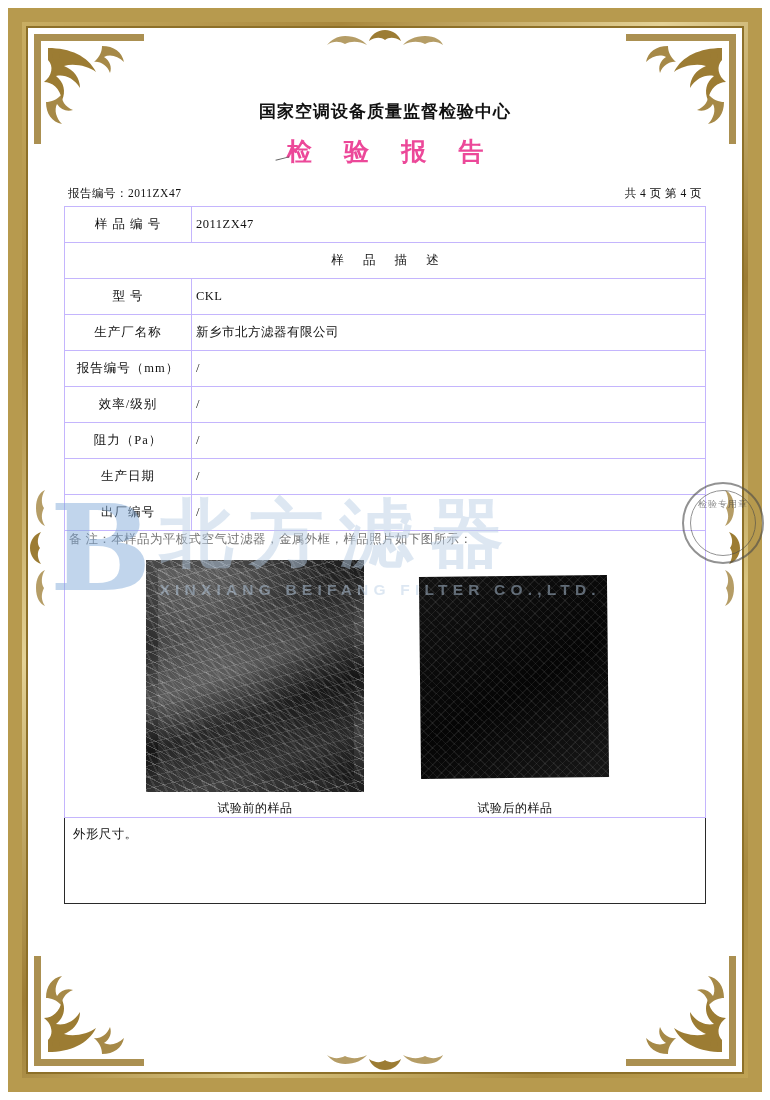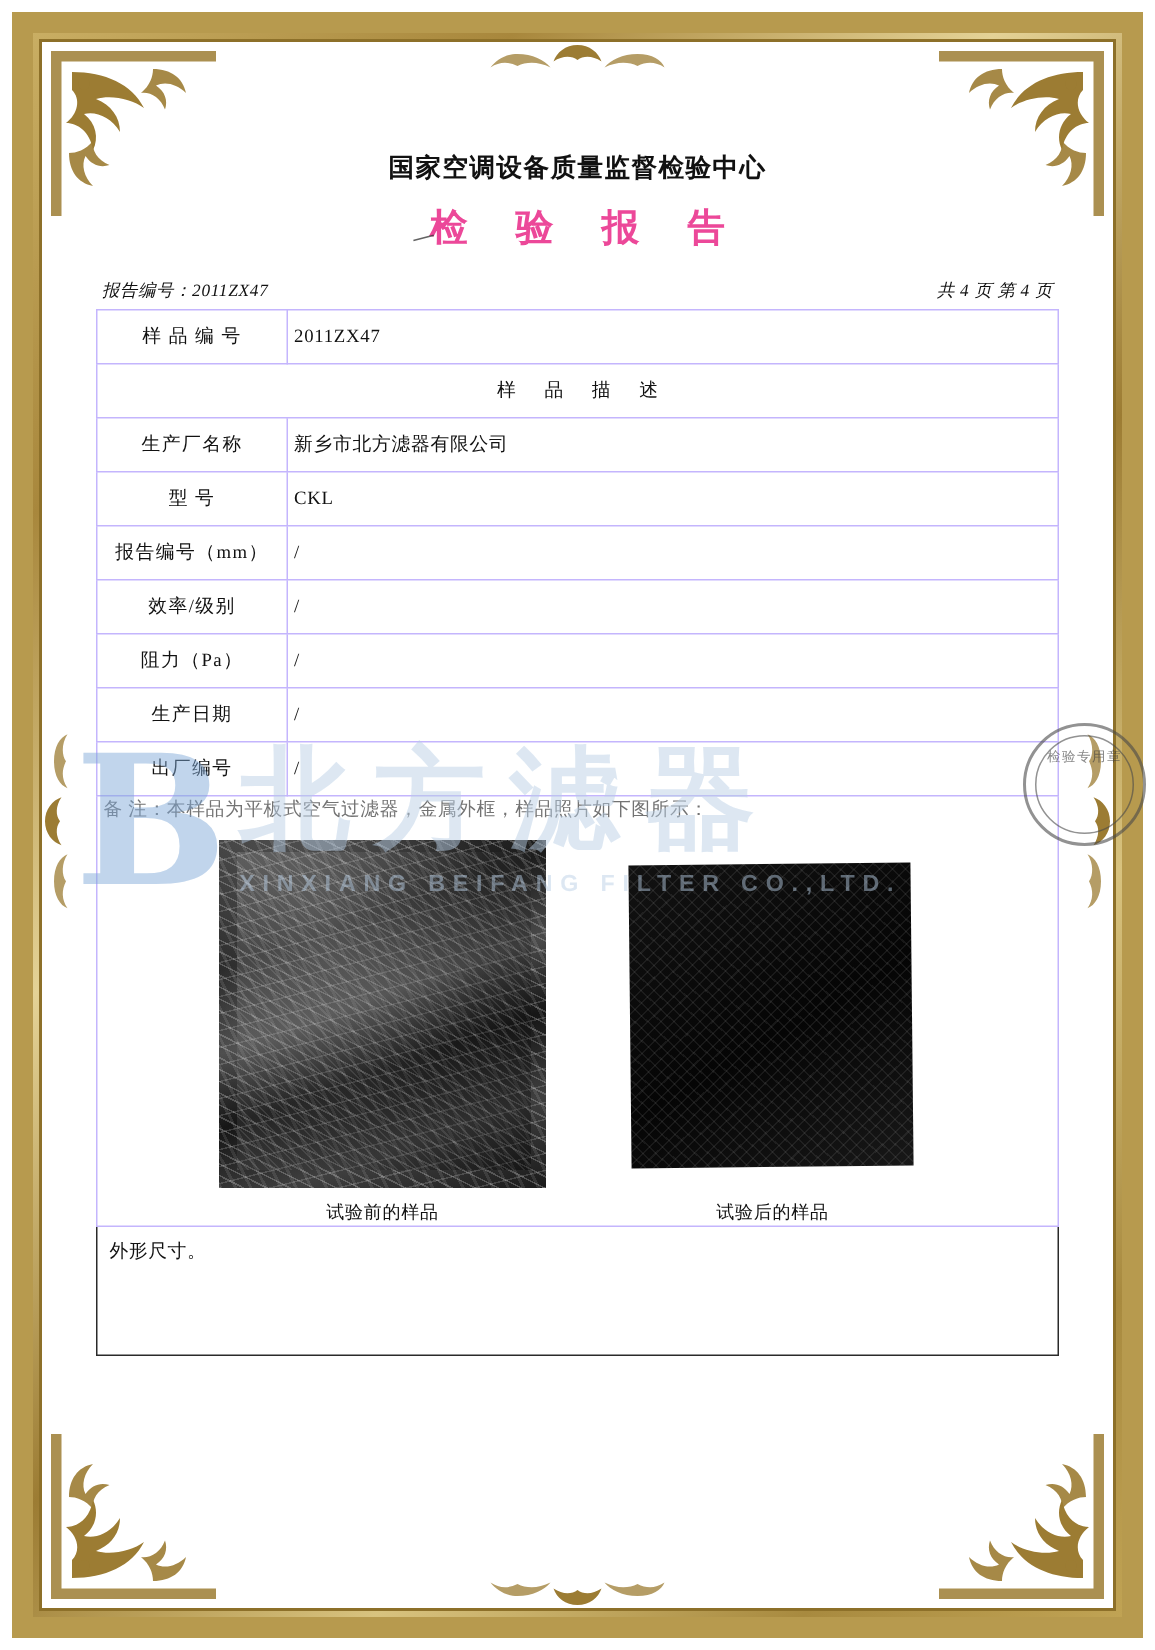--- a/index.html
+++ b/index.html
@@ -108,21 +108,20 @@
   }
 
   .meta-row {
     margin-top: 18px;
     display: flex;
     justify-content: space-between;
     align-items: flex-end;
     font-size: 11.5px;
     color: #111;
     padding: 0 4px 3px 4px;
-    font-style: italic;
   }
   .meta-left { letter-spacing: .5px; }
   .meta-right { letter-spacing: .5px; }
 
   
   table.report {
     width: 100%;
     border-collapse: collapse;
     table-layout: fixed;
     margin-top: 2px;
@@ -418,26 +417,26 @@
     <table class="report">
       <tbody>
         <tr>
           <td class="label">样 品 编 号</td>
           <td class="value">2011ZX47</td>
         </tr>
         <tr>
           <td class="center-head" colspan="2">样 品 描 述</td>
         </tr>
         <tr>
+          <td class="label">型  号</td>
+          <td class="value">CKL</td>
+        </tr>
+        <tr>
           <td class="label">生产厂名称</td>
           <td class="value">新乡市北方滤器有限公司</td>
-        </tr>
-        <tr>
-          <td class="label">型  号</td>
-          <td class="value">CKL</td>
         </tr>
         <tr>
           <td class="label">报告编号（mm）</td>
           <td class="value">/</td>
         </tr>
         <tr>
           <td class="label">效率/级别</td>
           <td class="value">/</td>
         </tr>
         <tr>

